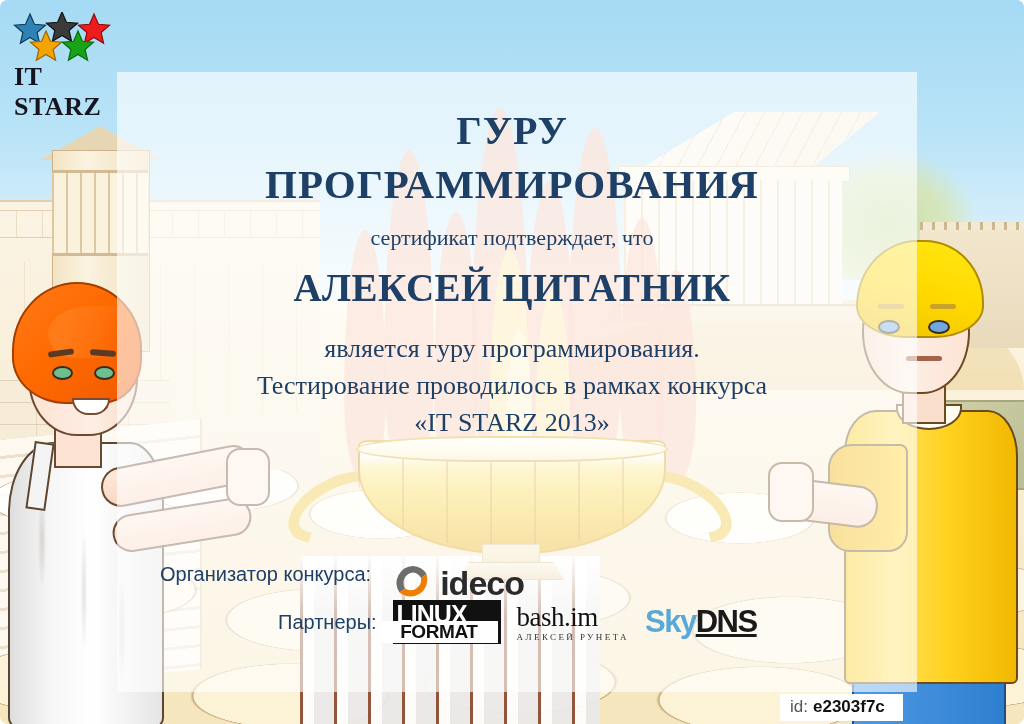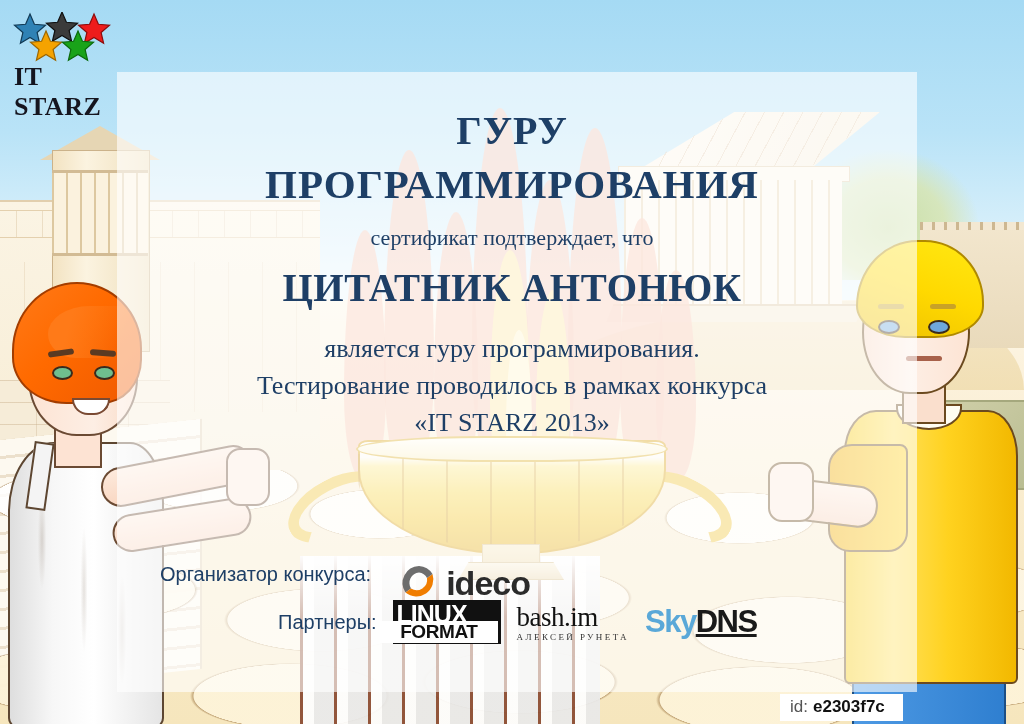--- a/index.html
+++ b/index.html
@@ -11,20 +11,21 @@
   body {
     font-family: "Liberation Sans", sans-serif;
   }
 
   #certificate {
     position: relative;
     width: 1024px;
     height: 724px;
     overflow: hidden;
     background: linear-gradient(to bottom, #a8dcf5 0%, #bfe6f8 22%, #d9f0fa 38%, #eef8fc 50%, #ffffff 62%);
+    border-radius: 8px;
   }
 
   
   .sky {
     position: absolute;
     left: 0; top: 0; width: 1024px; height: 330px;
     background: linear-gradient(to bottom, #a5daf4 0%, #b9e3f7 40%, #dcf1fb 75%, #f4fbfd 100%);
   }
   .ground-sand {
     position: absolute;
@@ -436,21 +437,21 @@
     font-family: "Liberation Serif", "DejaVu Serif", serif;
     font-size: 26px;
   }
   .body-1 { top: 334px; }
   .body-2 { top: 371px; }
   .body-3 { top: 408px; }
 
   
   .org-row {
     position: absolute; left: 160px; top: 546px;
-    display: flex; align-items: center; gap: 28px;
+    display: flex; align-items: center; gap: 22px;
   }
   .org-label, .partners-label {
     color: #1e3f66;
     font-family: "Liberation Sans", sans-serif;
     font-size: 20px;
   }
   .ideco-logo { display: flex; align-items: center; gap: 7px; margin-top: 17px; }
   .ideco-mark { width: 40px; height: 40px; }
   .ideco-word {
     font-family: "Liberation Sans", sans-serif;
@@ -642,21 +643,21 @@
         <polygon points="82,2 86.4,12.3 97.5,13.2 89.1,20.5 91.6,31.3 82,25.5 72.4,31.3 74.9,20.5 66.5,13.2 77.6,12.3" fill="#ee1c1c" stroke="#8c0c0c" stroke-width="1.2"></polygon>
         <polygon points="34,19 38.4,29.3 49.5,30.2 41.1,37.5 43.6,48.3 34,42.5 24.4,48.3 26.9,37.5 18.5,30.2 29.6,29.3" fill="#f5a300" stroke="#9c6600" stroke-width="1.2"></polygon>
         <polygon points="66,19 70.4,29.3 81.5,30.2 73.1,37.5 75.6,48.3 66,42.5 56.4,48.3 58.9,37.5 50.5,30.2 61.6,29.3" fill="#19a319" stroke="#0b6b0b" stroke-width="1.2"></polygon>
       </svg>
       <div class="brand-word">IT STARZ</div>
     </div>
 
     <div class="title-1">ГУРУ</div>
     <div class="title-2">ПРОГРАММИРОВАНИЯ</div>
     <div class="subtitle">сертификат подтверждает, что</div>
-    <div class="name">ЦИТАТНИК АНТОНЮК</div>
+    <div class="name">АЛЕКСЕЙ ЦИТАТНИК</div>
     <div class="body-1">является гуру программирования.</div>
     <div class="body-2">Тестирование проводилось в рамках конкурса</div>
     <div class="body-3">«IT STARZ 2013»</div>
 
     <div class="org-row">
       <div class="org-label">Организатор конкурса:</div>
       <div class="ideco-logo">
         <svg class="ideco-mark" viewBox="0 0 40 40">
           <path d="M20 3 A17 17 0 0 0 6.5 29.5 L12 25.5 A10.5 10.5 0 0 1 20 9.5 Z" fill="#6d6d6d"></path>
           <path d="M6.5 29.5 A17 17 0 0 0 33.5 11 L28 15 A10.5 10.5 0 0 1 12 25.5 Z" fill="#f07d00"></path>

